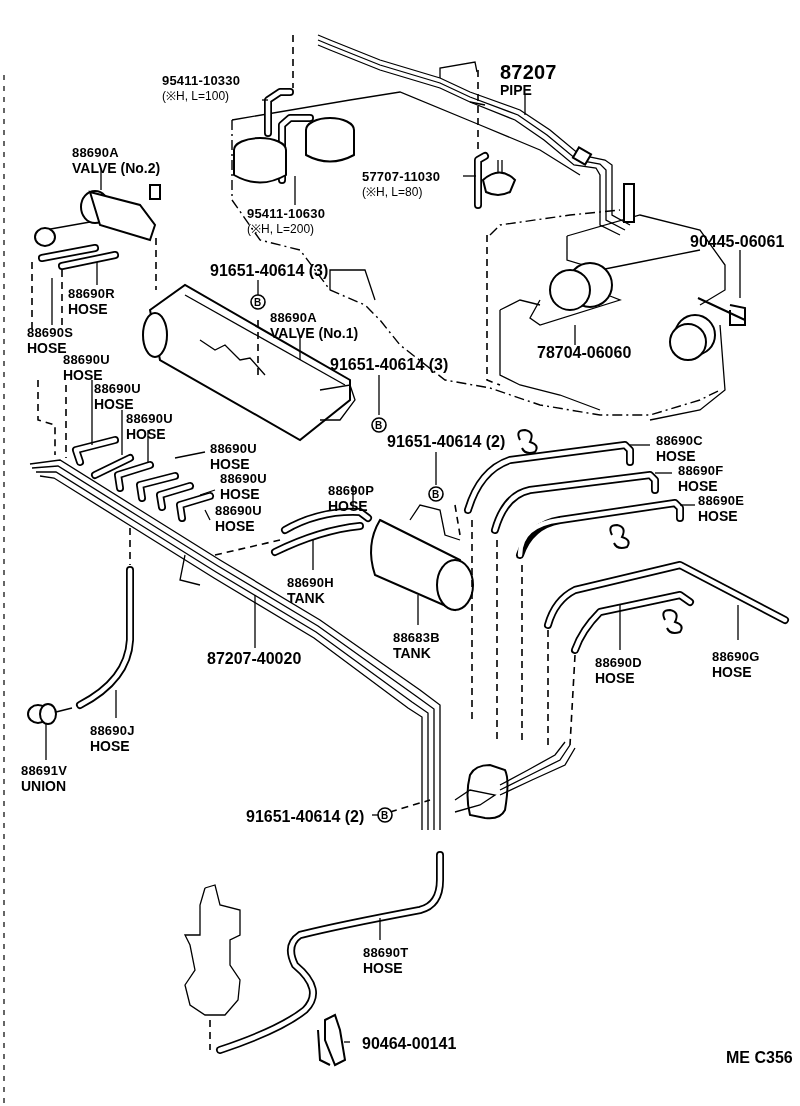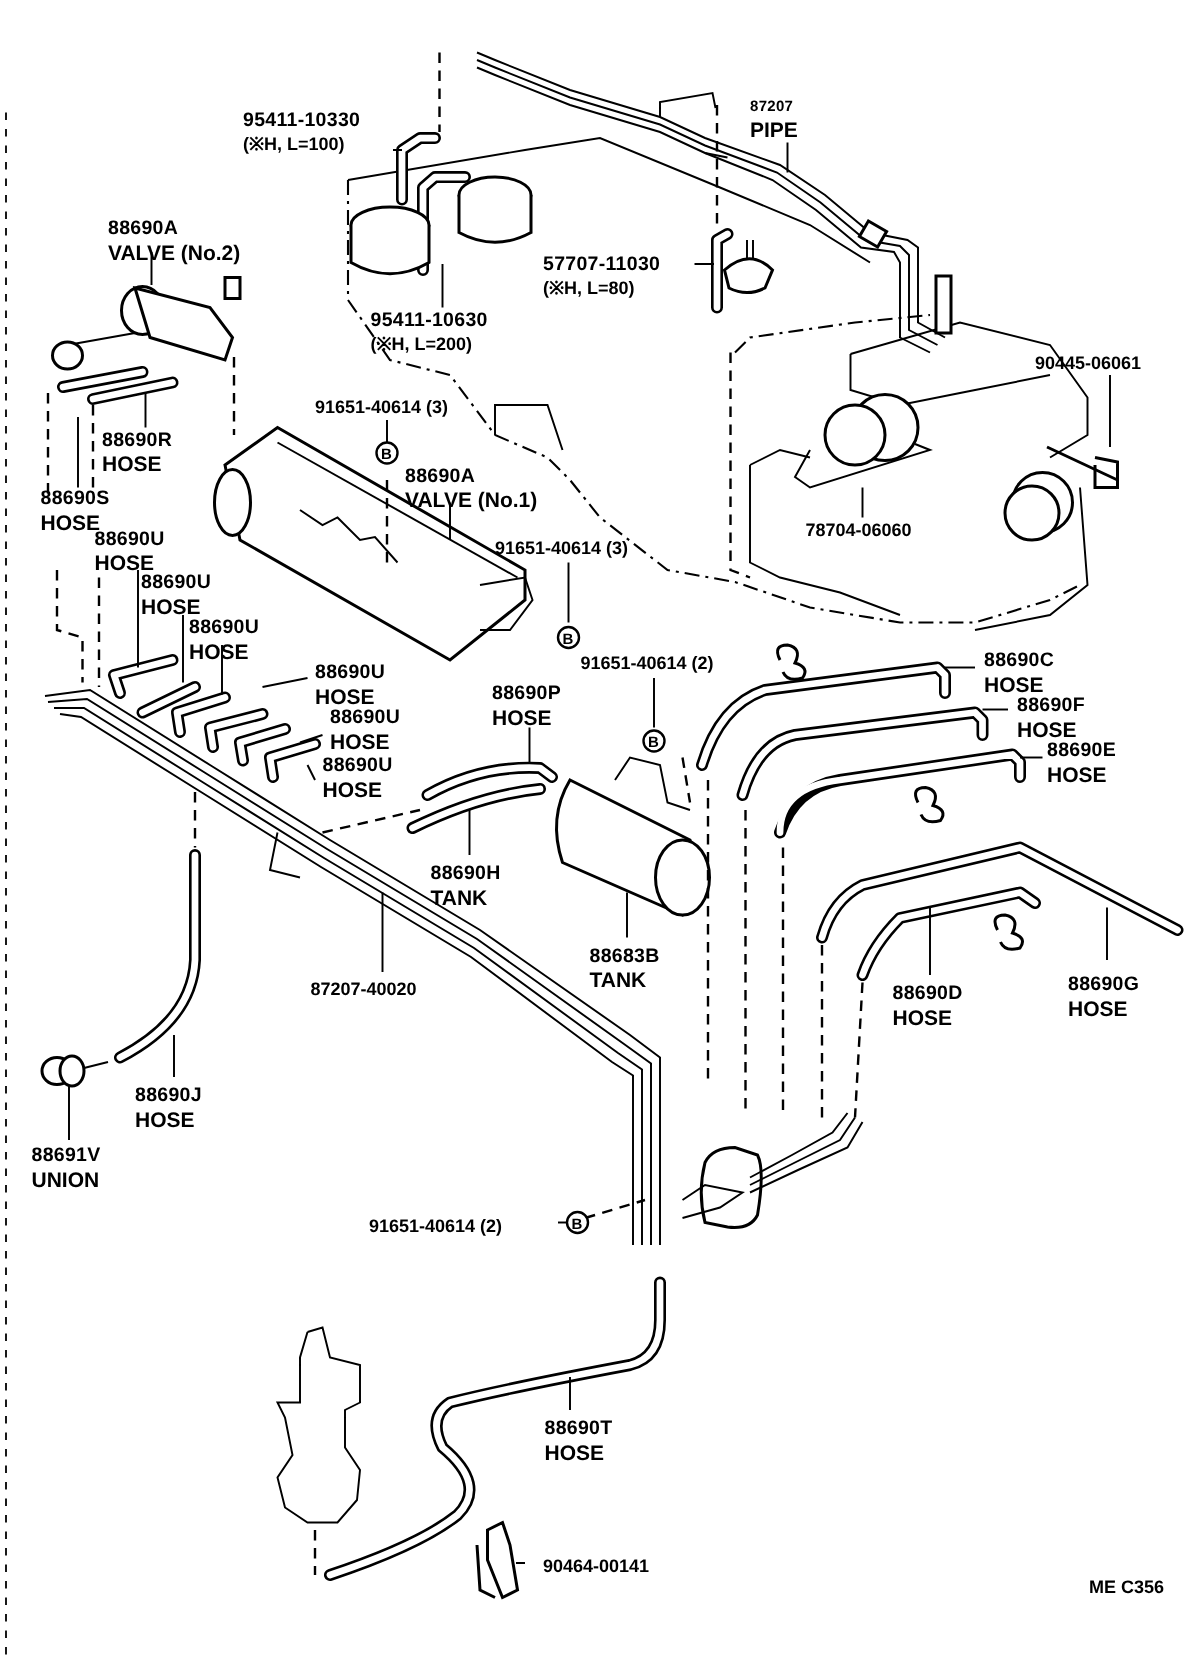--- a/index.html
+++ b/index.html
@@ -1,24 +1,24 @@
 <!DOCTYPE html>
 <html><head>
   <meta charset="utf-8">
   <style>
     html, body { margin: 0; padding: 0; background: #ffffff; }
     body { width: 800px; height: 1106px; position: relative; overflow: hidden;
            font-family: "Liberation Sans", sans-serif; color: #000; }
     #diagram { position: absolute; left: 0; top: 0; width: 800px; height: 1106px; }
     .lbl { position: absolute; white-space: nowrap; line-height: 1; }
     .pn { font-weight: bold; font-size: 13px; letter-spacing: 0.2px; }
-    .pn-lg { font-weight: bold; font-size: 10px; letter-spacing: 0.2px; }
+    .pn-lg { font-weight: bold; font-size: 20px; letter-spacing: 0.2px; }
     .sub { font-weight: bold; font-size: 14px; display: block; margin-top: 1px; }
-    .note { font-weight: bold; font-size: 12px; display: block; margin-top: 2px; }
-    .code { font-weight: bold; font-size: 12px; }
+    .note { font-weight: normal; font-size: 12px; display: block; margin-top: 2px; }
+    .code { font-weight: bold; font-size: 16px; }
     svg .ln { stroke: #000; stroke-width: 2; fill: none; }
     svg .ln1 { stroke: #000; stroke-width: 1.3; fill: none; }
     svg .dash { stroke: #000; stroke-width: 1.6; fill: none; stroke-dasharray: 7 5; }
     svg .dashdot { stroke: #000; stroke-width: 1.4; fill: none; stroke-dasharray: 10 4 2 4; }
     svg .tube { stroke: #000; stroke-width: 8; fill: none; stroke-linecap: round; stroke-linejoin: round; }
     svg .tubein { stroke: #fff; stroke-width: 4.5; fill: none; stroke-linecap: round; stroke-linejoin: round; }
     svg .pipe { stroke: #000; stroke-width: 1.3; fill: none; }
     svg .body { stroke: #000; stroke-width: 2; fill: #fff; }
     svg .bolt-circle { stroke: #000; stroke-width: 1.6; fill: #fff; }
     svg .bolt-text { font-family: "Liberation Sans", sans-serif; font-weight: bold; font-size: 10px; }
@@ -321,21 +321,21 @@
   <span class="code">91651-40614 (2)</span>
 </div>
 <div class="lbl" style="left:656px;top:432px">
   <span class="pn">88690C</span>
   <span class="sub">HOSE</span>
 </div>
 <div class="lbl" style="left:210px;top:440px">
   <span class="pn">88690U</span>
   <span class="sub">HOSE</span>
 </div>
-<div class="lbl" style="left:328px;top:454px">
+<div class="lbl" style="left:328px;top:482px">
   <span class="pn">88690P</span>
   <span class="sub">HOSE</span>
 </div>
 <div class="lbl" style="left:678px;top:462px">
   <span class="pn">88690F</span>
   <span class="sub">HOSE</span>
 </div>
 <div class="lbl" style="left:220px;top:470px">
   <span class="pn">88690U</span>
   <span class="sub">HOSE</span>

